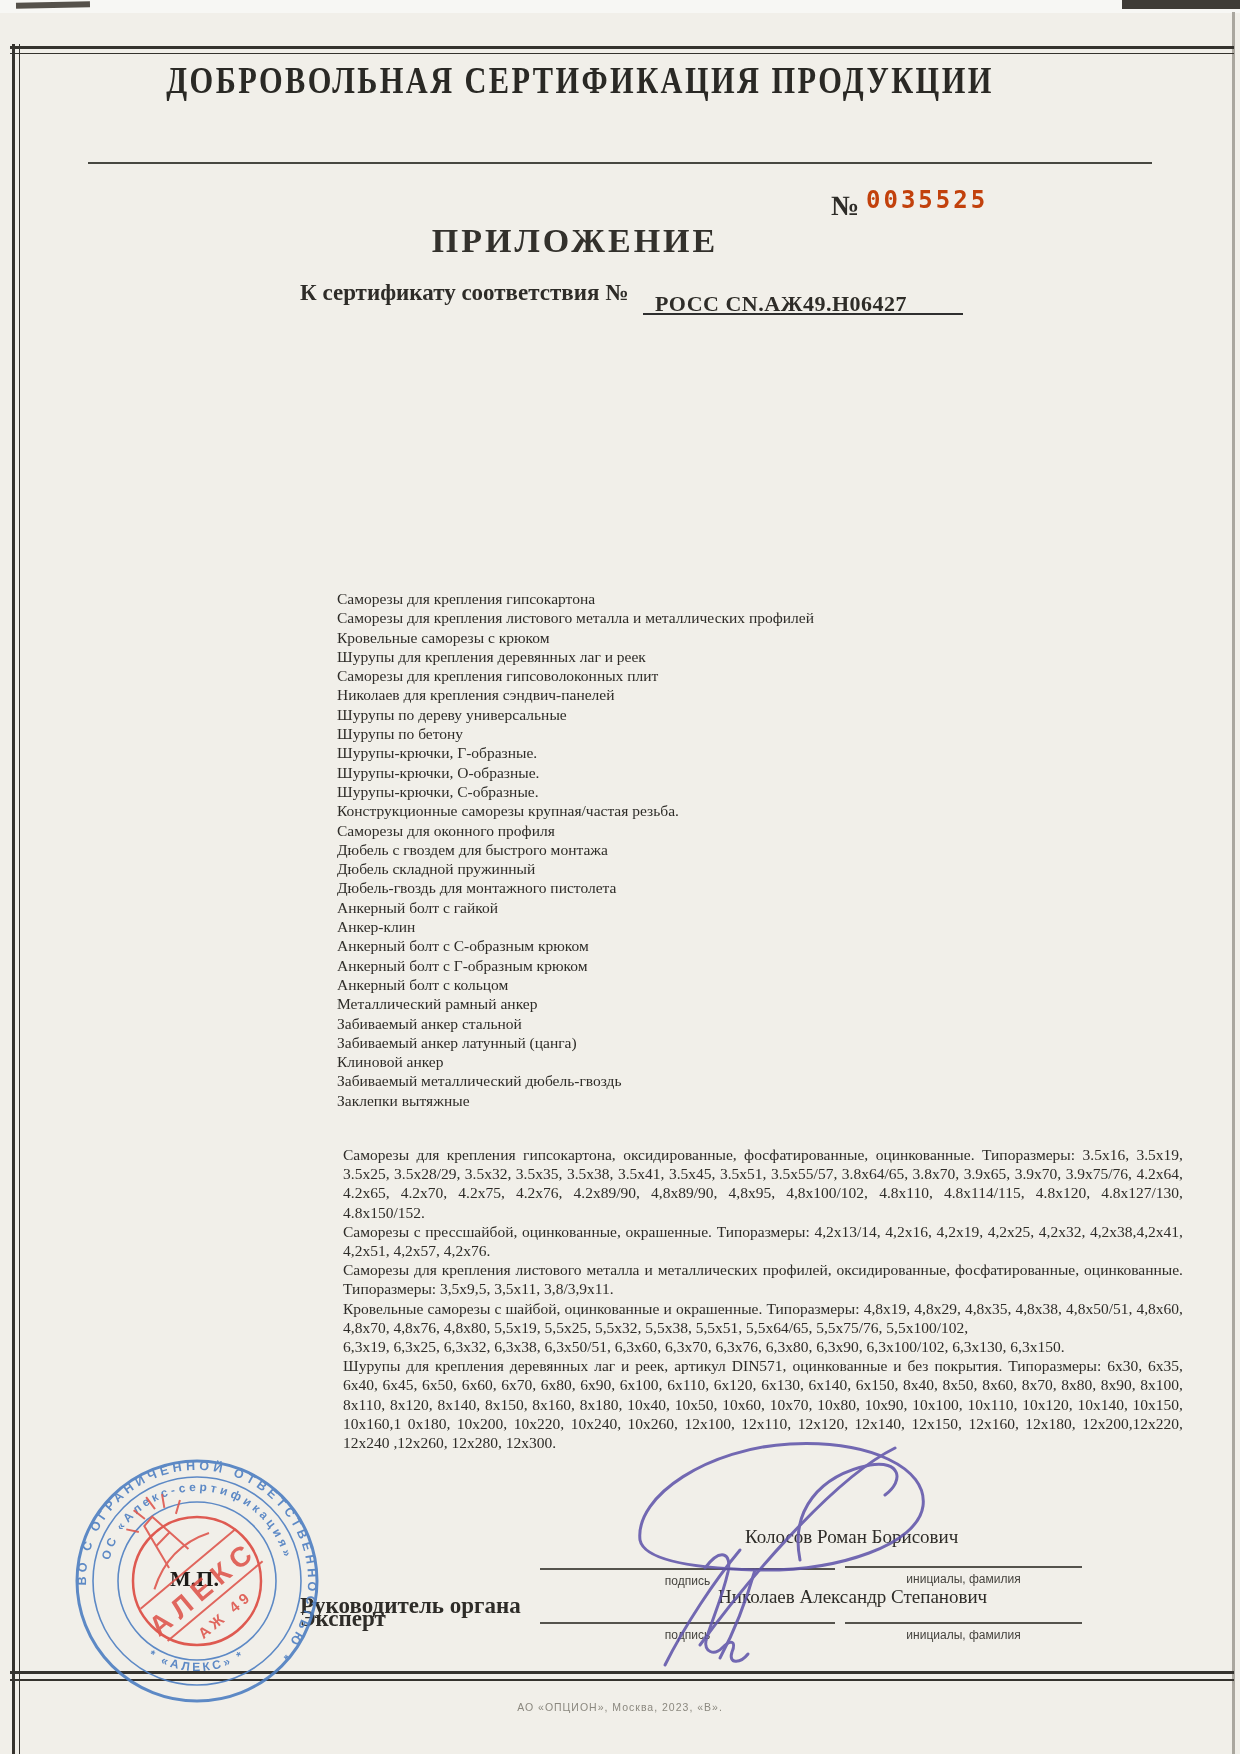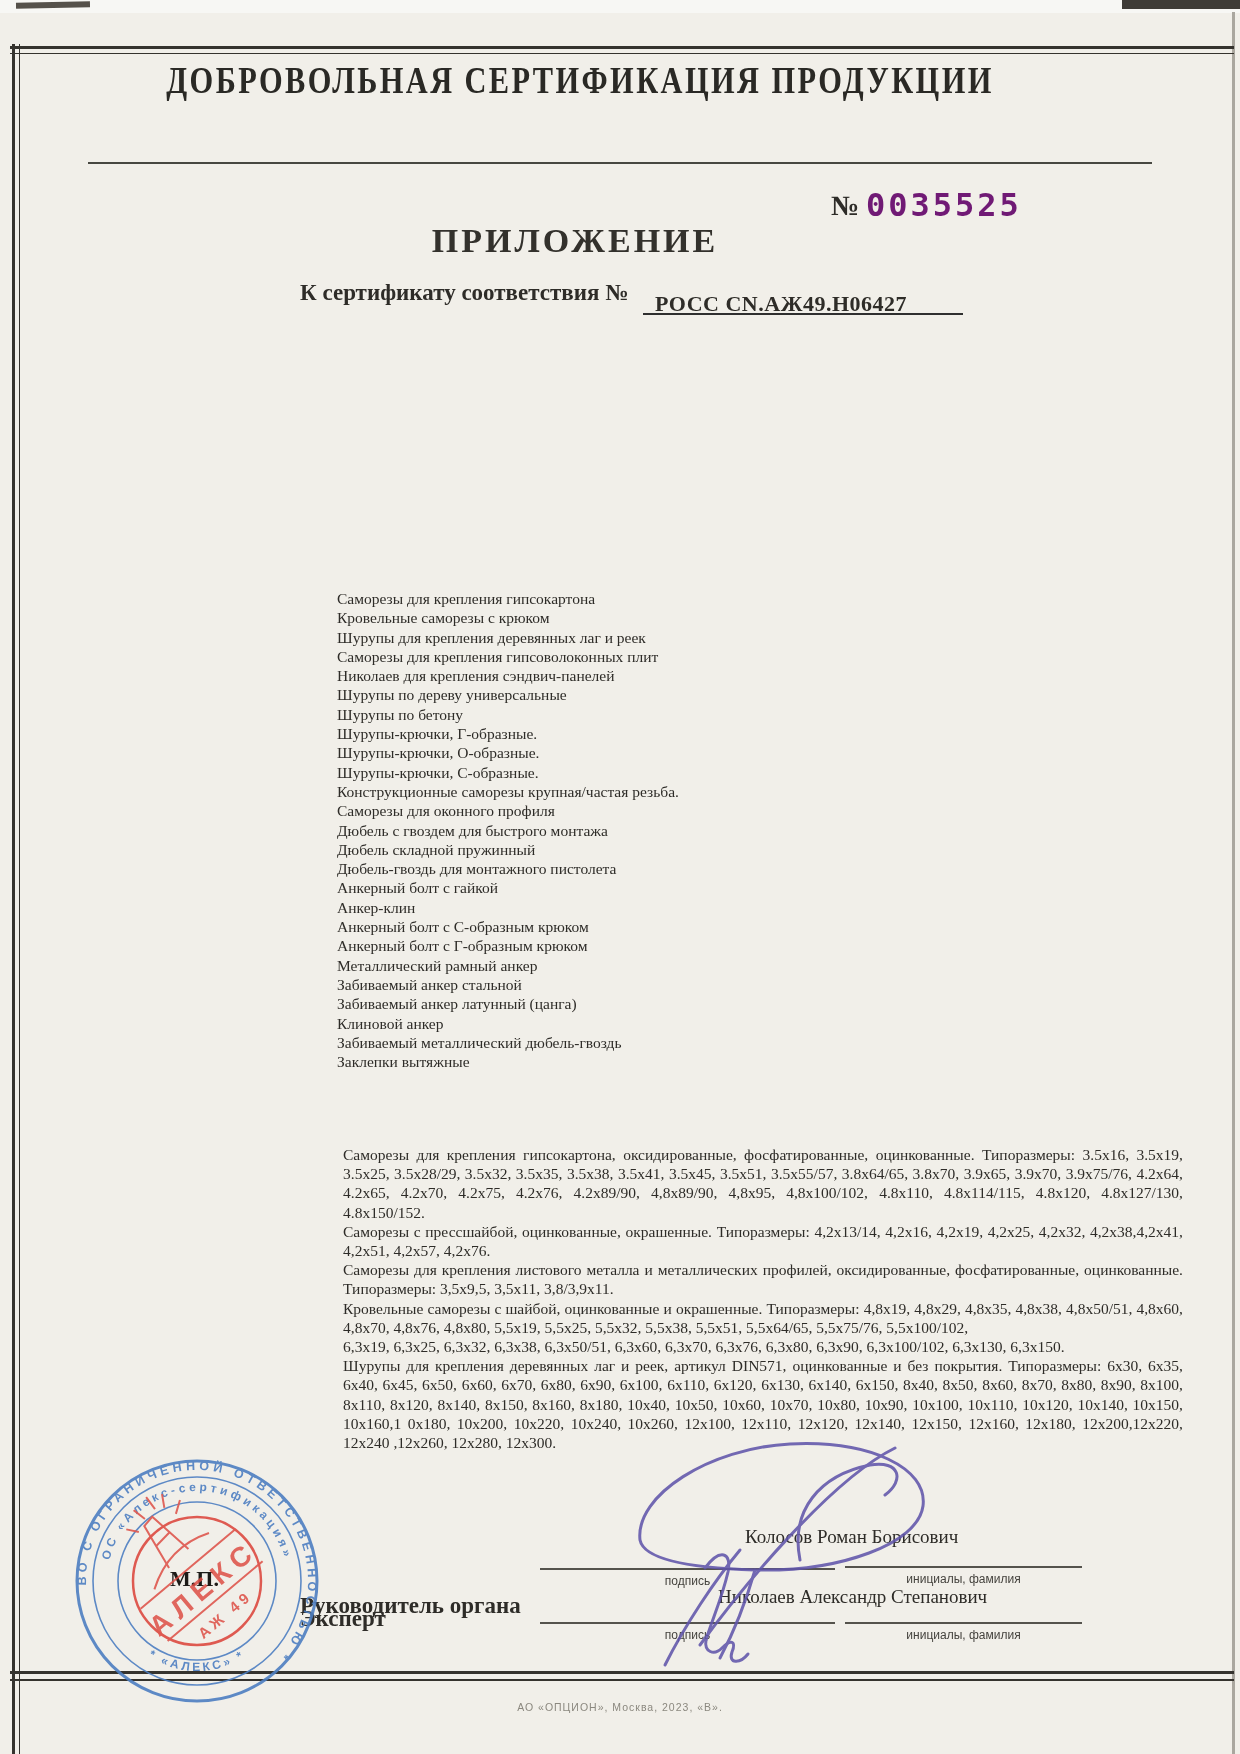--- a/index.html
+++ b/index.html
@@ -18,21 +18,21 @@
   .rule-left-1{left:12px;top:44px;width:2.5px;height:1710px;}
   .rule-left-2{left:19px;top:44px;width:1px;height:1710px;}
   .rule-header{left:88px;top:162px;width:1064px;height:2px;background:#474741;}
   .rule-bottom-1{left:10px;top:1671px;width:1224px;height:3px;}
   .rule-bottom-2{left:10px;top:1679px;width:1224px;height:1.5px;}
   
   .header-title{left:0;top:58px;width:1160px;text-align:center;font-size:38px;font-weight:bold;
                 letter-spacing:3px;transform:scaleX(0.8);transform-origin:50% 50%;color:#2a2925;z-index:3;}
   .doc-number-label{left:831px;top:190px;font-size:28px;font-weight:bold;z-index:3;}
   .doc-number-value{left:866px;top:186px;font-family:"DejaVu Sans Mono",monospace;font-weight:bold;
-                    font-size:32px;letter-spacing:3px;color:#701a75;z-index:3;}
+                    font-size:24px;letter-spacing:3px;color:#c2410c;z-index:3;}
   .appendix-title{left:0;top:222px;width:1150px;text-align:center;font-size:34px;font-weight:bold;
                   letter-spacing:3px;color:#33312c;z-index:3;}
   .certificate-label{left:300px;top:280px;font-size:23px;font-weight:bold;z-index:3;}
   .certificate-number{left:655px;top:291px;font-size:22px;font-weight:bold;letter-spacing:0.5px;z-index:3;}
   .certificate-underline{left:643px;top:313px;width:320px;height:2px;background:#2f2f2f;z-index:3;}
   
   .product-list{left:337px;top:589px;width:830px;font-size:15.5px;line-height:19.3px;z-index:3;}
   
   .specs{left:318px;top:1145px;width:840px;font-size:15.5px;line-height:19.2px;text-align:justify;z-index:3;margin-left:25px;}
   .specs p{margin:0;white-space:pre-line;}
@@ -83,38 +83,40 @@
   <div class="abs doc-number-label">№</div>
   <div class="abs doc-number-value">0035525</div>
 
   <div class="abs appendix-title">ПРИЛОЖЕНИЕ</div>
   <div class="abs certificate-label">К сертификату соответствия №</div>
   <div class="abs certificate-number">РОСС CN.АЖ49.Н06427</div>
   <div class="abs certificate-underline"></div>
 
   <div class="abs product-list">
     <div>Саморезы для крепления гипсокартона</div>
+    <div>Саморезы для крепления листового металла и металлических профилей</div>
     <div>Кровельные саморезы с крюком</div>
     <div>Шурупы для крепления деревянных лаг и реек</div>
     <div>Саморезы для крепления гипсоволоконных плит</div>
     <div>Николаев для крепления сэндвич-панелей</div>
     <div>Шурупы по дереву универсальные</div>
     <div>Шурупы по бетону</div>
     <div>Шурупы-крючки, Г-образные.</div>
     <div>Шурупы-крючки, О-образные.</div>
     <div>Шурупы-крючки, С-образные.</div>
     <div>Конструкционные саморезы крупная/частая резьба.</div>
     <div>Саморезы для оконного профиля</div>
     <div>Дюбель с гвоздем для быстрого монтажа</div>
     <div>Дюбель складной пружинный</div>
     <div>Дюбель-гвоздь для монтажного пистолета</div>
     <div>Анкерный болт с гайкой</div>
     <div>Анкер-клин</div>
     <div>Анкерный болт с С-образным крюком</div>
     <div>Анкерный болт с Г-образным крюком</div>
+    <div>Анкерный болт с кольцом</div>
     <div>Металлический рамный анкер</div>
     <div>Забиваемый анкер стальной</div>
     <div>Забиваемый анкер латунный (цанга)</div>
     <div>Клиновой анкер</div>
     <div>Забиваемый металлический дюбель-гвоздь</div>
     <div>Заклепки вытяжные</div>
   </div>
 
   <div class="abs specs">
     <p>Саморезы для крепления гипсокартона, оксидированные, фосфатированные, оцинкованные. Типоразмеры: 3.5х16, 3.5х19, 3.5х25, 3.5х28/29, 3.5х32, 3.5х35, 3.5х38, 3.5х41, 3.5х45, 3.5х51, 3.5х55/57, 3.8х64/65, 3.8х70, 3.9х65, 3.9х70, 3.9х75/76, 4.2х64, 4.2х65, 4.2х70, 4.2х75, 4.2х76, 4.2х89/90, 4,8х89/90, 4,8х95, 4,8х100/102, 4.8х110, 4.8х114/115, 4.8х120, 4.8х127/130, 4.8х150/152.</p>

